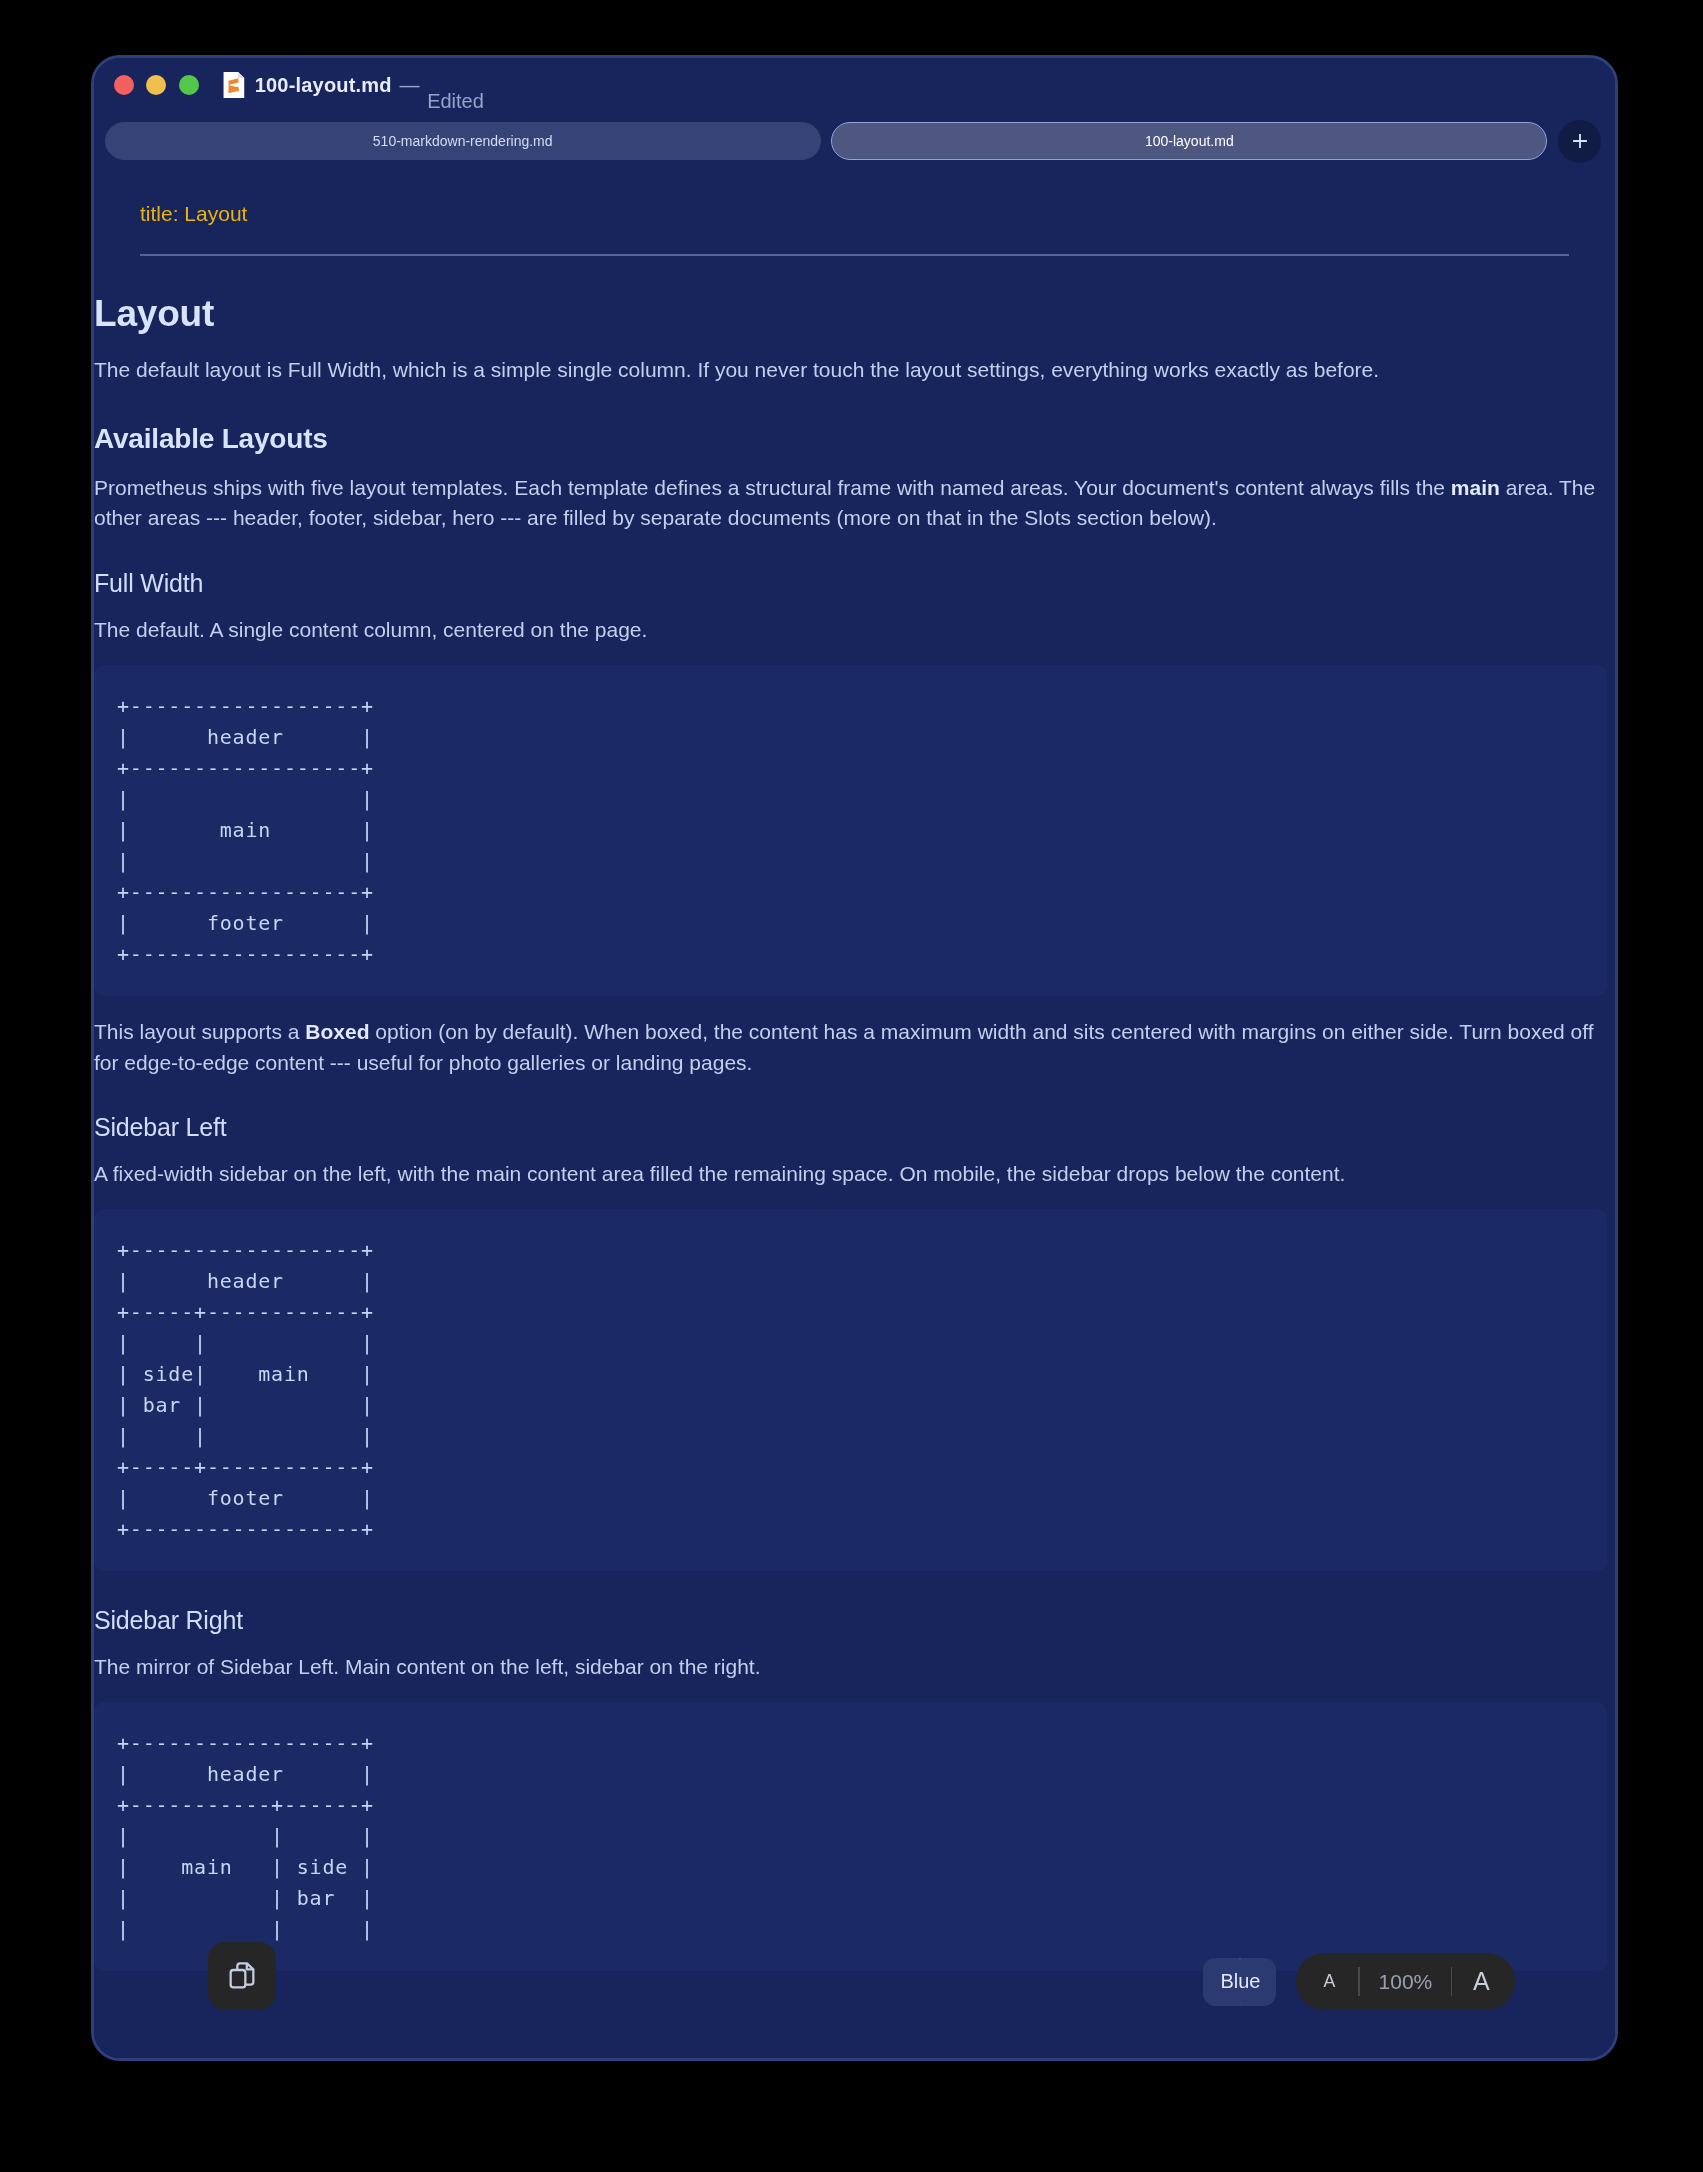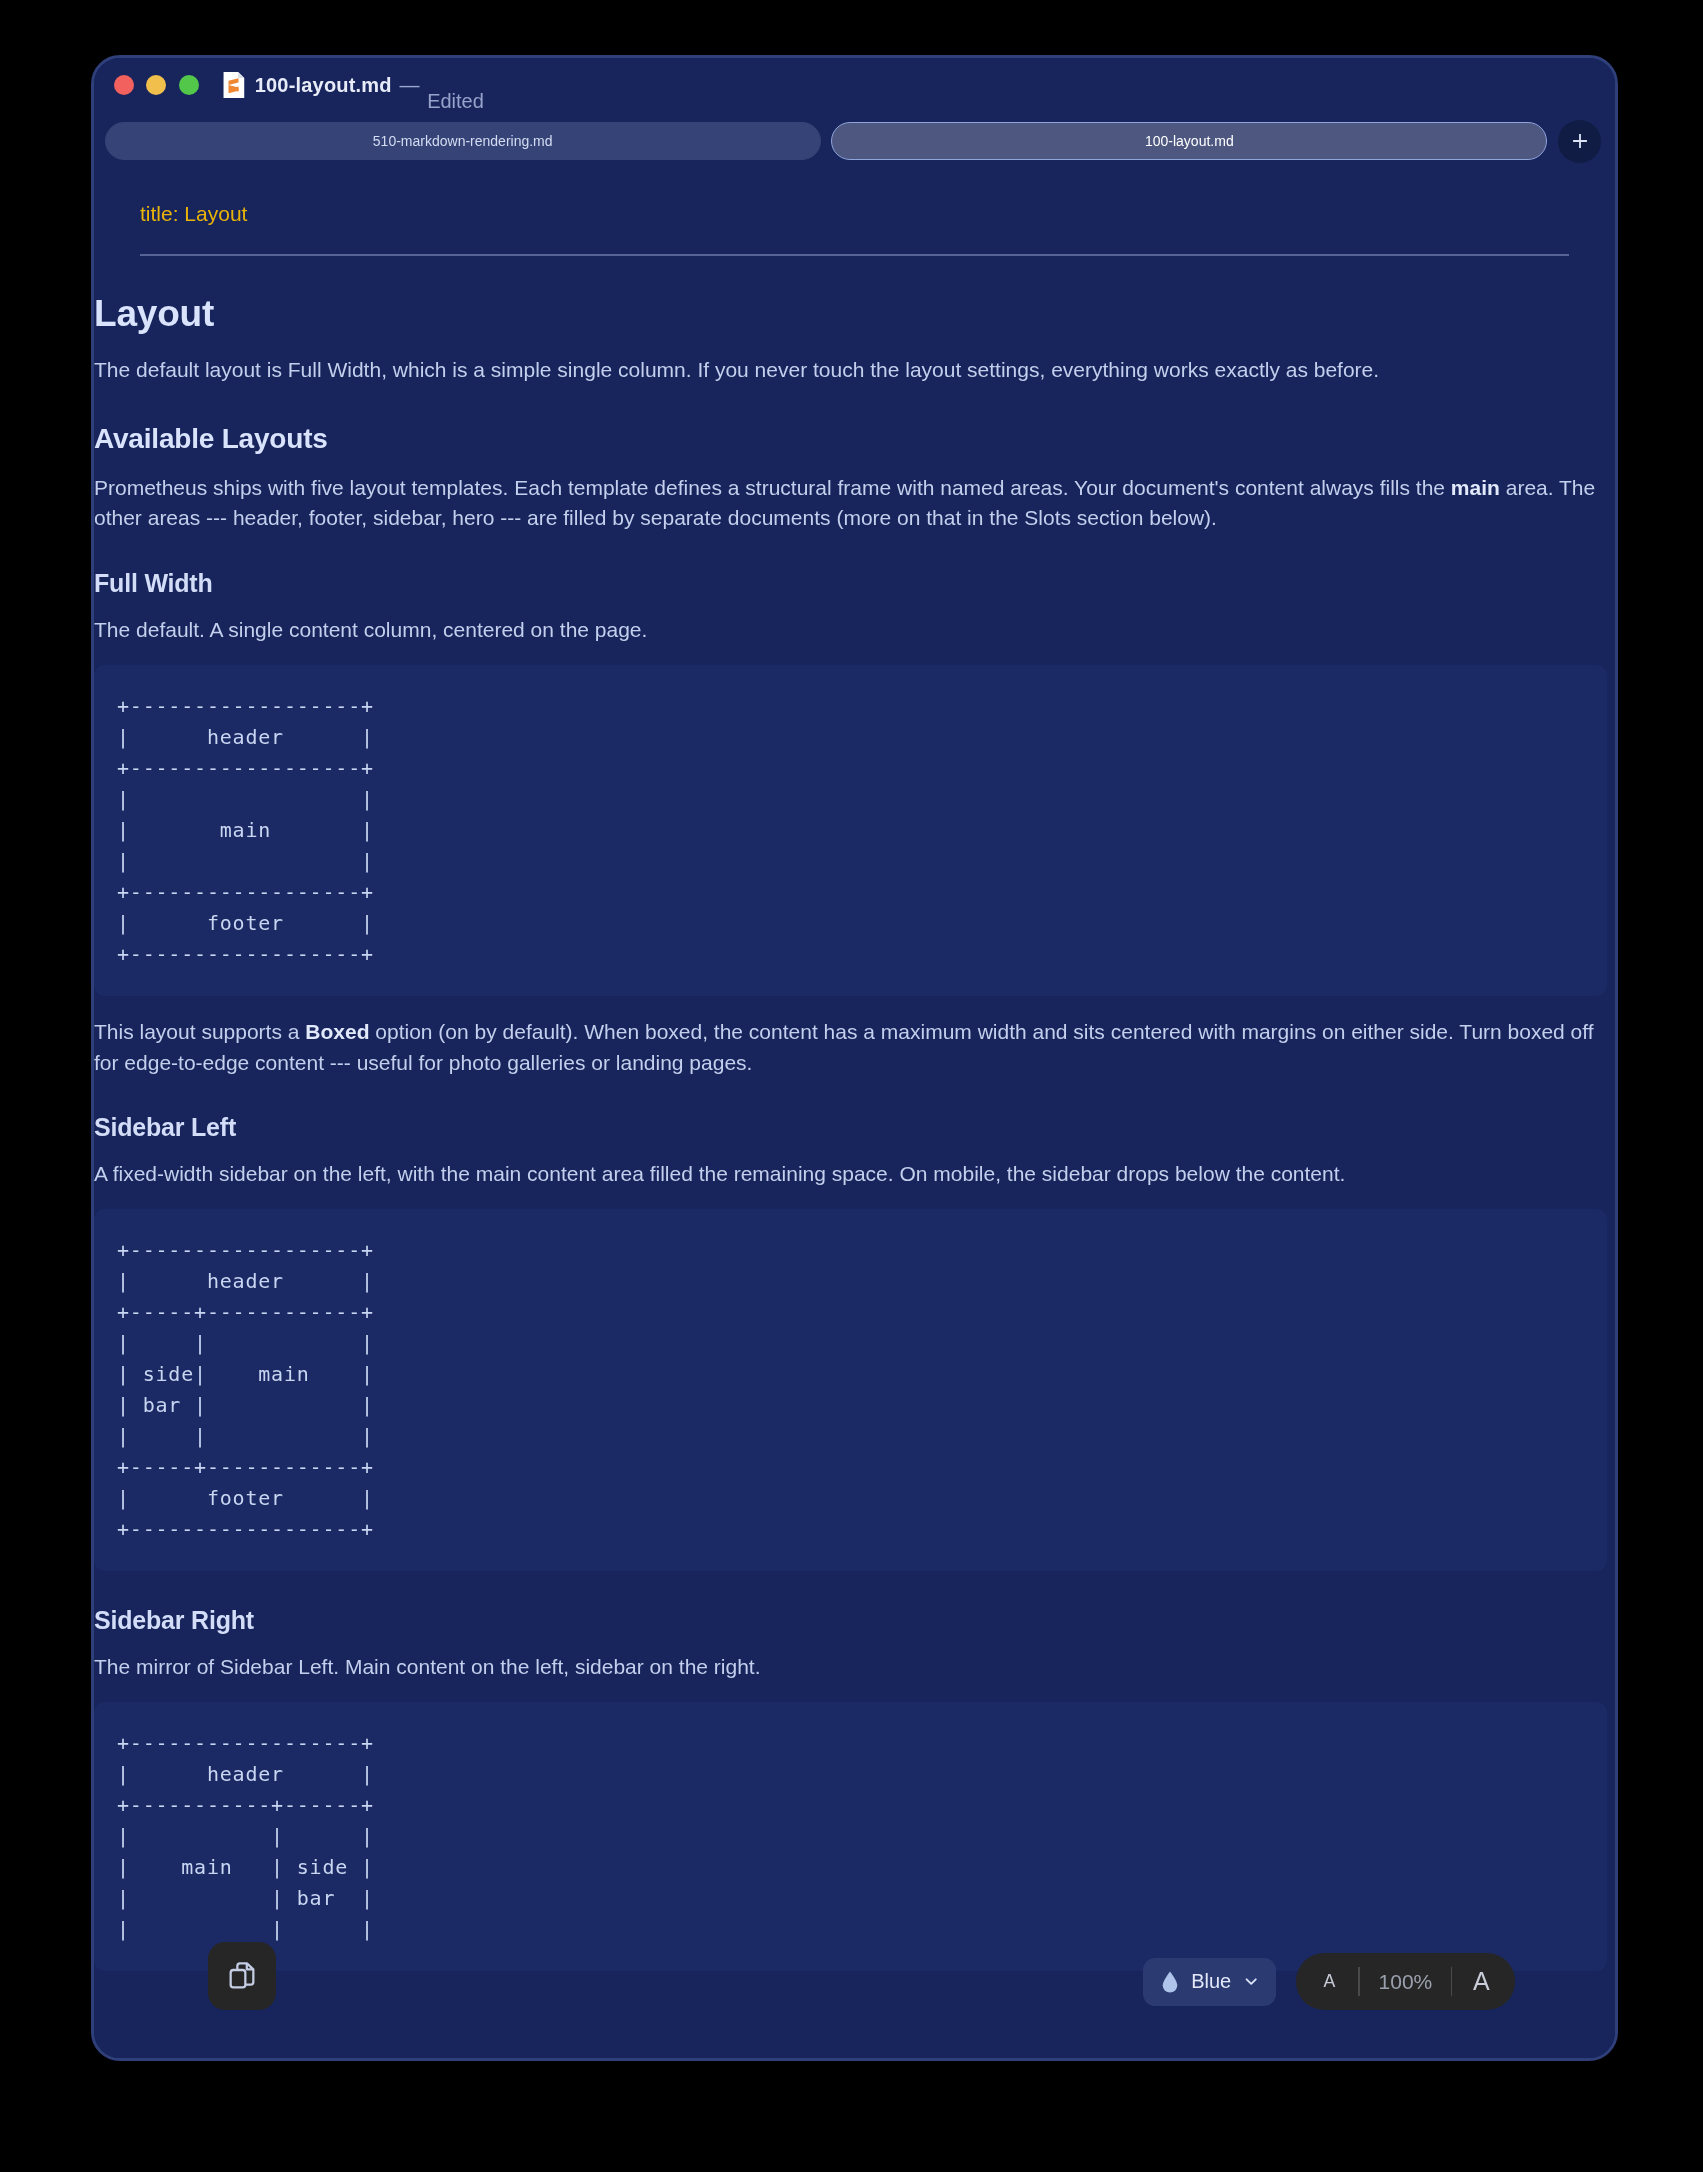--- a/index.html
+++ b/index.html
@@ -146,21 +146,21 @@
   }
   h2.md {
     font-size: 28px;
     font-weight: bold;
     color: #d9e3fb;
     margin: 38px 0 18.4px 0;
     letter-spacing: -0.2px;
   }
   h3.md {
     font-size: 25px;
-    font-weight: bold;
+    font-weight: normal;
     color: #d3ddf8;
     margin: 35px 16px 17px 0;
     letter-spacing: -0.2px;
   }
   p.md {
     font-size: 21px;
     line-height: 1.44;
     color: #c3cfec;
     margin: 0 0 18.4px 0;
   }
@@ -206,20 +206,21 @@
     z-index: 20;
   }
   #theme-picker {
     height: 48px;
     background: #2c3a72;
     border-radius: 12.3px;
     display: flex;
     align-items: center;
     gap: 10.8px;
     padding: 0 15.4px 0 17px;
+    flex-direction: column;
   }
   #theme-label {
     font-size: 20px;
     color: #e3e9fa;
   }
   #zoom-pill {
     height: 57px;
     background: #262626;
     border-radius: 28px;
     display: flex;

